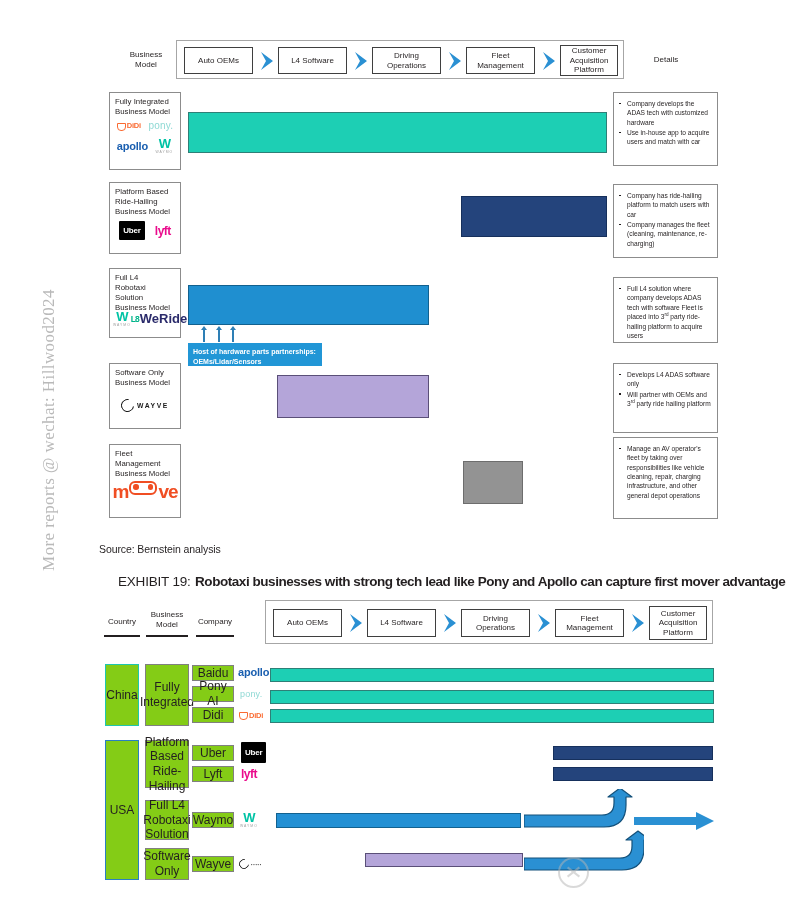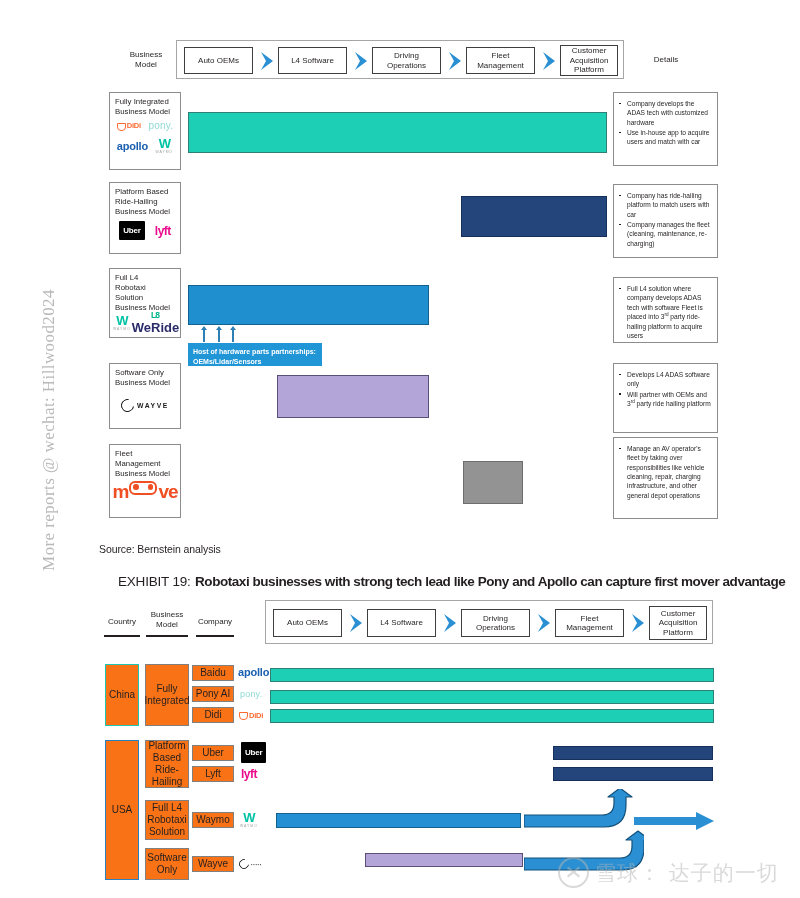--- a/index.html
+++ b/index.html
@@ -87,23 +87,23 @@
     position:absolute;background:#2196d6;color:#fff;box-sizing:border-box;
     padding:4px 5px;font-size:7px;line-height:1.45;font-weight:bold;
   }
   .tick{position:absolute;background:#2e7fb5;width:1.6px;}
   .tickhead{position:absolute;width:0;height:0;
     border-left:3px solid transparent;border-right:3px solid transparent;
     border-bottom:4px solid #2e7fb5;}
 
   
   .cell{
-    position:absolute;border:1px solid #808080;background:#f97316;
+    position:absolute;border:1px solid #808080;background:#84cc16;
     box-sizing:border-box;display:flex;align-items:center;justify-content:center;
-    text-align:center;font-size:10px;line-height:1.22;color:#231f20;
+    text-align:center;font-size:12px;line-height:1.22;color:#231f20;
   }
   .cell.country-cn{border:1.4px solid #1fc6b0;}
   .cell.country-us{border:1.4px solid #2a7fc1;}
 
   .logocell{position:absolute;display:flex;align-items:center;}
 
   
   .lg{display:inline-flex;align-items:center;white-space:nowrap;}
   .lg-didi{color:#fa6a31;font-size:8px;font-weight:bold;}
   .lg-didi .cup{
@@ -113,21 +113,21 @@
   }
   .lg-didi .nm{color:#fa6a31;font-size:7.5px;font-weight:bold;letter-spacing:-.2px;}
   .lg-pony{color:#8fd9d4;font-size:10px;letter-spacing:.2px;font-weight:500;}
   .lg-apollo{color:#1a5fb0;font-size:11px;font-weight:600;letter-spacing:-.2px;}
   .lg-waymo{display:inline-flex;flex-direction:column;align-items:center;line-height:1;}
   .lg-waymo .w{color:#00c3a5;font-size:13px;font-weight:bold;letter-spacing:-1px;}
   .lg-waymo .t{color:#9e9e9e;font-size:3.4px;letter-spacing:1px;margin-top:1px;}
   .lg-uber{background:#000;color:#fff;font-size:8px;font-weight:bold;
            padding:5px 4px;border-radius:1px;letter-spacing:-.2px;}
   .lg-lyft{color:#ea0b8c;font-size:12px;font-weight:bold;letter-spacing:-.5px;}
-  .lg-weride{display:inline-flex;align-items:center;flex-direction:column;}
+  .lg-weride{display:inline-flex;align-items:center;}
   .lg-weride .mk{color:#00b48a;font-size:8.5px;font-weight:bold;letter-spacing:-1px;}
   .lg-weride .nm{color:#2b2b6b;font-size:13px;font-weight:bold;margin-left:1px;}
   .lg-wayve{display:inline-flex;align-items:center;}
   .lg-wayve .swirl{
     width:11px;height:11px;border:1.5px solid #1a1a1a;border-radius:50%;
     border-right-color:transparent;transform:rotate(-35deg);margin-right:3px;
   }
   .lg-wayve .nm{color:#1a1a1a;font-size:6.8px;font-weight:bold;letter-spacing:1.6px;}
   .lg-wayve-sm .nm{font-size:4px;letter-spacing:.8px;color:#333;}
   .lg-moove{color:#f04e23;font-size:19px;font-weight:bold;letter-spacing:-1px;
@@ -429,16 +429,15 @@
   </svg>
   <svg style="position:absolute;left:634px;top:812px;" width="82" height="18" viewBox="0 0 82 18">
     <path d="M0 5 L62 5 L62 0 L80 9 L62 18 L62 13 L0 13 Z" fill="#2a90d3"></path>
   </svg>
   <svg style="position:absolute;left:524px;top:828px;" width="120" height="46" viewBox="0 0 120 46">
     <path d="M0 30 L96 30 Q108 30 108 18 L108 12 L102 12 L114 3 L126 12 L120 12 L120 20 Q120 42 98 42 L0 42 Z" fill="#2a90d3" stroke="#14517a" stroke-width="1.2" stroke-linejoin="round"></path>
   </svg>
 
   <div class="xq" style="left:558px;top:857px;">
     <span class="ring"></span>
-    <span class="cn">雪球： 达子的一切</span>
   </div>
 
 </div>
 
 </body></html>

